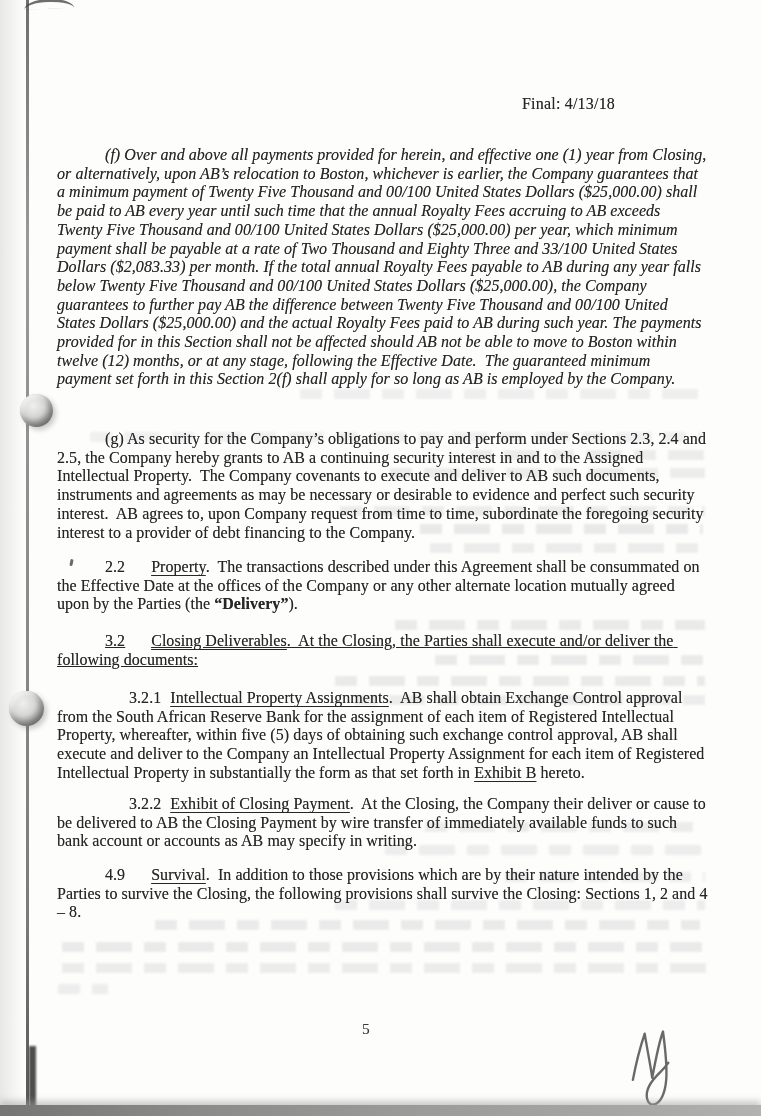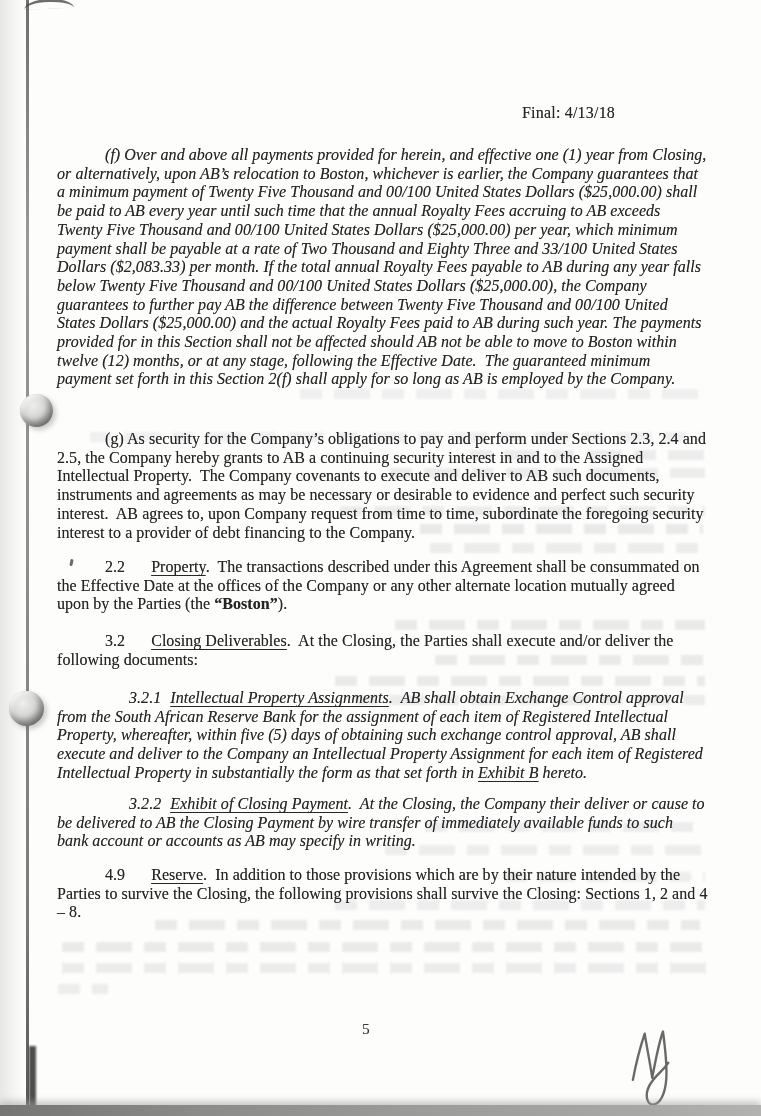--- a/index.html
+++ b/index.html
@@ -30,37 +30,37 @@
                inset -3px -4px 6px rgba(70,70,68,.50),
                inset 2px 3px 4px rgba(255,255,255,.75);}
   .post1{left:20px;top:394px;width:33px;height:33px;}
   .post2{left:9px;top:691px;width:35px;height:35px;}
   .ghost{position:absolute;height:10px;filter:blur(1px);
     background:repeating-linear-gradient(90deg,#6a6a72 0 22px,transparent 22px 34px,#6a6a72 34px 70px,transparent 70px 82px);}
   .speck{position:absolute;left:70px;top:559px;width:2.5px;height:7px;background:#6a6a68;
     border-radius:2px;transform:rotate(12deg);}
 
   
-  .hdr{position:absolute;left:522px;top:104px;font-size:16px;letter-spacing:.2px;
+  .hdr{position:absolute;left:522px;top:95px;font-size:16px;letter-spacing:.2px;
     text-shadow:0 0 .4px rgba(45,45,45,.55);}
   .para{position:absolute;left:57px;width:651px;font-size:16px;line-height:18.7px;
     white-space:pre-wrap;text-shadow:0 0 .4px rgba(45,45,45,.55);letter-spacing:.05px;}
   .ind1{text-indent:48px;}
-  .ind2{text-indent:72px;font-style:italic;}
+  .ind2{text-indent:72px;}
   .tab{display:inline-block;}
   .th{width:36px;}
   .t1{width:26px;}
   .t2{width:9px;}
   .u{text-decoration:underline;text-underline-offset:2.5px;text-decoration-thickness:1.2px;}
   .b{font-weight:bold;}
   #p-f{top:146px;font-style:italic;}
   #p-g{top:398px;margin-top:32px;}
   #h3{top:521px;}
   #p31{top:558px;}
-  #p32{top:632px;}
+  #p32{top:632px;text-decoration:underline;}
   #p321{top:689px;}
   #p322{top:795px;}
   #p33{top:866px;}
   .pageno{position:absolute;left:362px;top:1020px;font-size:15.5px;color:#3c3c3c;
     text-shadow:0 0 .5px rgba(70,70,70,.5);}
   .initials{position:absolute;left:620px;top:1024px;}
 </style>
 </head>
 <body>
 
@@ -91,25 +91,25 @@
   <div class="ghost" style="left:155px;top:920px;width:545px;opacity:.12;"></div>
   <div class="ghost" style="left:62px;top:942px;width:640px;opacity:.12;"></div>
   <div class="ghost" style="left:62px;top:963px;width:645px;opacity:.11;"></div>
   <div class="ghost" style="left:58px;top:984px;width:50px;opacity:.10;"></div>
   <div class="speck"></div>
 
   <div class="hdr">Final: 4/13/18</div>
 
   <div id="p-f" class="para ind1"><span>(f) Over and above all payments provided for herein, and effective one (1) year from Closing, or alternatively, upon AB’s relocation to Boston, whichever is earlier, the Company guarantees that a minimum payment of Twenty Five Thousand and 00/100 United States Dollars ($25,000.00) shall be paid to AB every year until such time that the annual Royalty Fees accruing to AB exceeds Twenty Five Thousand and 00/100 United States Dollars ($25,000.00) per year, which minimum payment shall be payable at a rate of Two Thousand and Eighty Three and 33/100 United States Dollars ($2,083.33) per month. If the total annual Royalty Fees payable to AB during any year falls below Twenty Five Thousand and 00/100 United States Dollars ($25,000.00), the Company guarantees to further pay AB the difference between Twenty Five Thousand and 00/100 United States Dollars ($25,000.00) and the actual Royalty Fees paid to AB during such year. The payments provided for in this Section shall not be affected should AB not be able to move to Boston within twelve (12) months, or at any stage, following the Effective Date.  The guaranteed minimum payment set forth in this Section 2(f) shall apply for so long as AB is employed by the Company.</span></div>
   <div id="p-g" class="para ind1"><span>(g) As security for the Company’s obligations to pay and perform under Sections 2.3, 2.4 and 2.5, the Company hereby grants to AB a continuing security interest in and to the Assigned Intellectual Property.  The Company covenants to execute and deliver to AB such documents, instruments and agreements as may be necessary or desirable to evidence and perfect such security interest.  AB agrees to, upon Company request from time to time, subordinate the foregoing security interest to a provider of debt financing to the Company.</span></div>
-  <div id="p31" class="para ind1"><span class="pnum">2.2</span><span class="tab t1"></span><span class="u">Property</span><span>.  The transactions described under this Agreement shall be consummated on the Effective Date at the offices of the Company or any other alternate location mutually agreed upon by the Parties (the </span><span class="b">“Boston”</span><span>).</span></div>
+  <div id="p31" class="para ind1"><span class="pnum">2.2</span><span class="tab t1"></span><span class="u">Property</span><span>.  The transactions described under this Agreement shall be consummated on the Effective Date at the offices of the Company or any other alternate location mutually agreed upon by the Parties (the </span><span class="b">“Delivery”</span><span>).</span></div>
   <div id="p32" class="para ind1"><span class="pnum">3.2</span><span class="tab t1"></span><span class="u">Closing Deliverables</span><span>.  At the Closing, the Parties shall execute and/or deliver the following documents:</span></div>
   <div id="p321" class="para ind2"><span class="pnum">3.2.1</span><span class="tab t2"></span><span class="u">Intellectual Property Assignments</span><span>.  AB shall obtain Exchange Control approval from the South African Reserve Bank for the assignment of each item of Registered Intellectual Property, whereafter, within five (5) days of obtaining such exchange control approval, AB shall execute and deliver to the Company an Intellectual Property Assignment for each item of Registered Intellectual Property in substantially the form as that set forth in </span><span class="u">Exhibit B</span><span> hereto.</span></div>
   <div id="p322" class="para ind2"><span class="pnum">3.2.2</span><span class="tab t2"></span><span class="u">Exhibit of Closing Payment</span><span>.  At the Closing, the Company their deliver or cause to be delivered to AB the Closing Payment by wire transfer of immediately available funds to such bank account or accounts as AB may specify in writing.</span></div>
-  <div id="p33" class="para ind1"><span class="pnum">4.9</span><span class="tab t1"></span><span class="u">Reserve</span><span>.  In addition to those provisions which are by their nature intended by the Parties to survive the Closing, the following provisions shall survive the Closing: Sections 1, 2 and 4 – 8.</span></div>
+  <div id="p33" class="para ind1"><span class="pnum">4.9</span><span class="tab t1"></span><span class="u">Survival</span><span>.  In addition to those provisions which are by their nature intended by the Parties to survive the Closing, the following provisions shall survive the Closing: Sections 1, 2 and 4 – 8.</span></div>
 
   <div class="pageno">5</div>
 
   <svg class="initials" width="58" height="86" viewBox="0 0 50 80">
     <path d="M10 52 C13 36 18 18 21 9 C23 22 26 36 28 50 C31 34 35 15 38 7 C40 22 42 40 41 52 C40 64 36 74 29 75 C23 75 21 66 25 58 C30 48 38 44 43 36" fill="none" stroke="#4f4f4f" stroke-width="2.2" stroke-linecap="round" stroke-linejoin="round" opacity=".85"></path>
   </svg>
 
   <div class="bottom-band"></div>
 </div>
 

